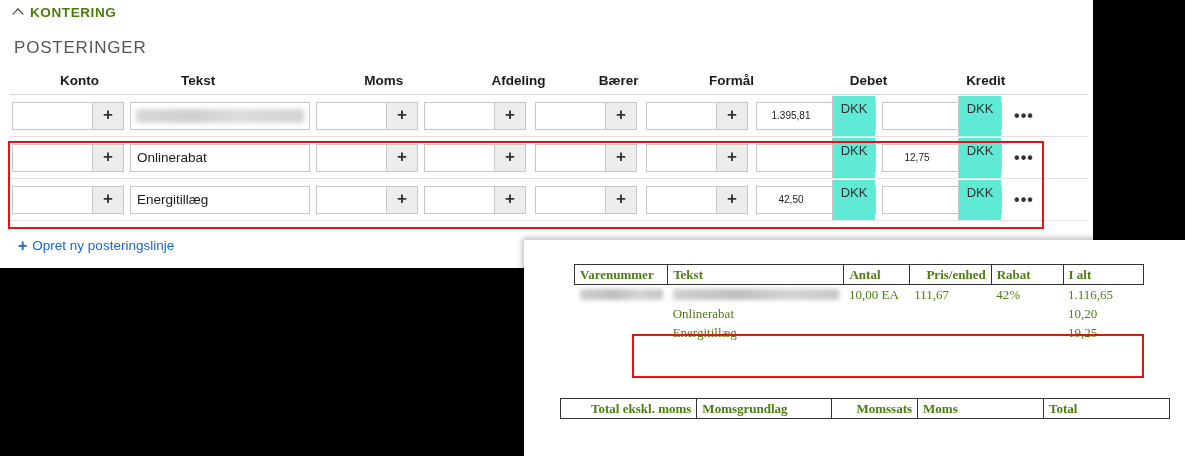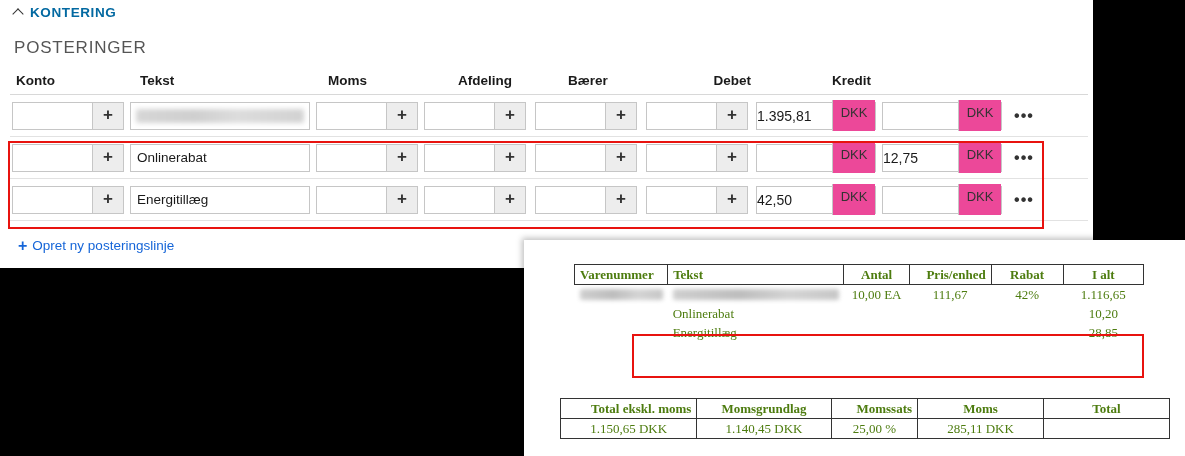--- a/index.html
+++ b/index.html
@@ -30,21 +30,21 @@
   .section-header {
     position: absolute;
     left: 14px;
     top: 5px;
     display: flex;
     align-items: center;
     gap: 6px;
     font-size: 13.5px;
     font-weight: bold;
     letter-spacing: 0.6px;
-    color: #0369a1;
+    color: #4d7c0f;
   }
   .chevron-up {
     display: inline-block;
     width: 10px;
     height: 10px;
     position: relative;
     top: -1px;
   }
   .chevron-up::before {
     content: "";
@@ -80,21 +80,21 @@
     height: 32px;
     border-bottom: 1px solid #d8d8d8;
     font-weight: bold;
     font-size: 13.5px;
     color: #1a1a1a;
   }
   .grid-head > div {
     padding-bottom: 6px;
     box-sizing: border-box;
   }
-  .c-konto   { width: 120px; padding-left: 6px; }
+  .c-konto   { width: 120px; padding-left: 6px; margin-left: 44px; }
   .c-tekst   { width: 190px; padding-left: 10px; }
   .c-moms    { width: 110px; padding-left: 8px; }
   .c-afd     { width: 110px; padding-left: 8px; margin-left: 20px; }
   .c-baerer  { width: 113px; padding-left: 8px; }
   .c-formal  { width: 113px; padding-left: 8px; }
   .c-debet   { width: 120px; text-align: right; padding-right: 42px; }
   .c-kredit  { width: 118px; text-align: right; padding-right: 40px; }
   .c-more    { width: 44px; }
 
   .grid-row {
@@ -152,29 +152,29 @@
     margin-left: 8px;
     height: 28px;
     border: 1px solid #c6c6c6;
     display: flex;
     align-items: center;
     background: #fff;
     box-sizing: border-box;
   }
   .amount-cell .val {
     flex: 1;
-    text-align: left;
+    text-align: center;
     padding-right: 7px;
-    font-size: 14px;
+    font-size: 10px;
     color: #1a1a1a;
   }
   .cur {
     width: 42px;
-    height: 31px;
-    background: #ec4899;
+    height: 40px;
+    background: #5eead4;
     border-left: 1px solid #c6c6c6;
     font-size: 13px;
     color: #333;
     text-align: center;
     line-height: 26px;
     flex: 0 0 auto;
   }
   .kredit-cell { margin-left: 6px; }
 
   .more-cell {
@@ -242,21 +242,21 @@
     border-collapse: collapse;
     font-size: 13px;
   }
   .doc-table td, .doc-table th {
     border: 1px solid #333;
     padding: 1px 5px;
     font-weight: normal;
   }
   .doc-table .hdr td { font-weight: bold; }
   .noborder td { border: none; }
-  .r { text-align: center; }
+  .r { text-align: left; }
   .c { text-align: right; }
 
   #items-table {
     left: 50px;
     top: 24px;
     width: 570px;
   }
   #items-table td { height: 17px; }
 
   .blur-line {
@@ -298,20 +298,21 @@
   <div class="subsection-label">POSTERINGER</div>
 
   <div class="grid">
 
     <div class="grid-head">
       <div class="c-konto">Konto</div>
       <div class="c-tekst">Tekst</div>
       <div class="c-moms">Moms</div>
       <div class="c-afd">Afdeling</div>
       <div class="c-baerer">Bærer</div>
+      <div class="c-formal">Formål</div>
       <div class="c-debet">Debet</div>
       <div class="c-kredit">Kredit</div>
       <div class="c-more"></div>
     </div>
 
     <div class="grid-row">
       <div class="cell-input w-konto">
         <span class="txt"></span>
         <span class="plus-btn">+</span>
       </div>
@@ -456,39 +457,32 @@
       <td class="r"></td>
       <td class="r"></td>
       <td class="r">10,20</td>
     </tr>
     <tr class="noborder">
       <td></td>
       <td>Energitillæg</td>
       <td class="r"></td>
       <td class="r"></td>
       <td class="r"></td>
-      <td class="r">28,85</td>
+      <td class="r">19,25</td>
     </tr>
   </tbody>
     </table>
 
   <div id="highlight-doc"></div>
 
   <table class="doc-table" id="totals-table">
     <tbody>
         <tr class="hdr">
       <td style="width:120px" class="c">Total ekskl. moms</td>
       <td style="width:118px" class="r">Momsgrundlag</td>
       <td style="width:72px" class="c">Momssats</td>
       <td style="width:110px" class="r">Moms</td>
       <td style="width:110px" class="r">Total</td>
     </tr>
-    <tr>
-      <td class="r">1.150,65  DKK</td>
-      <td class="r">1.140,45 DKK</td>
-      <td class="r">25,00 %</td>
-      <td class="r">285,11 DKK</td>
-      <td class="r"></td>
-    </tr>
   </tbody>
     </table>
 
 </div>
 
 </body></html>

